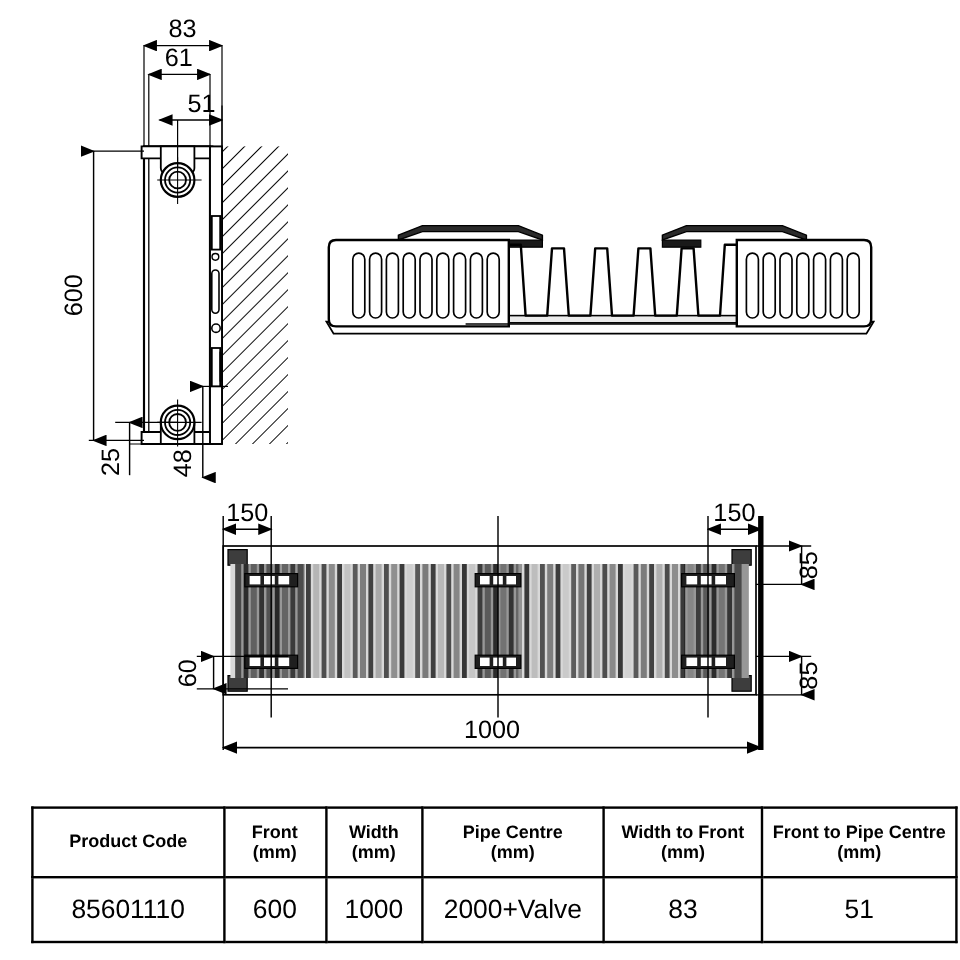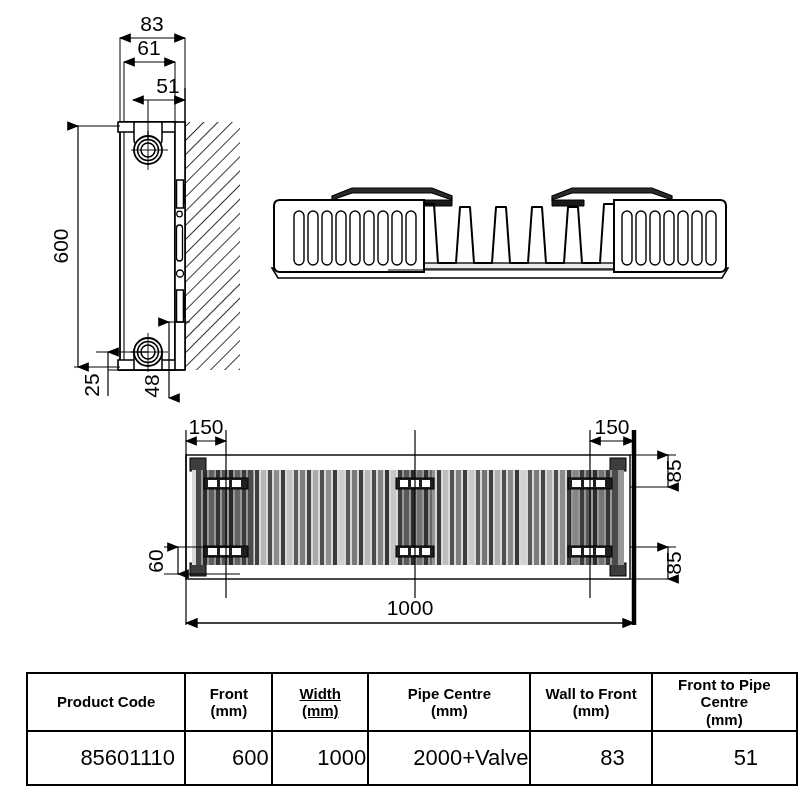--- a/index.html
+++ b/index.html
@@ -2,22 +2,22 @@
 <html><head>
 <meta charset="utf-8">
 <style>
   html,body{margin:0;padding:0;background:#ffffff;}
   body{width:800px;height:800px;font-family:"Liberation Sans",sans-serif;color:#000;}
   #sheet{position:relative;width:800px;height:800px;overflow:hidden;background:#fff;}
   #drawing{position:absolute;left:0;top:0;width:800px;height:800px;}
   .tbl{position:absolute;left:26px;top:672px;width:772px;border-collapse:collapse;}
   .tbl td{border:2px solid #000;text-align:center;vertical-align:middle;padding:2px 1px;}
   .tbl tr.head td{font-weight:bold;font-size:15px;line-height:1.15;height:52px;}
-  .tbl tr.body td{font-weight:normal;font-size:22px;height:48px;padding-left:44px;}
-  .c0{width:160px;}.c1{width:84px;}.c2{width:78px;text-decoration:underline;}.c3{width:150px;margin-top:48px;}.c4{width:134px;}.c5{width:166px;}
+  .tbl tr.body td{font-weight:normal;font-size:22px;height:48px;}
+  .c0{width:160px;}.c1{width:84px;}.c2{width:78px;}.c3{width:150px;margin-top:48px;}.c4{width:134px;}.c5{width:166px;}
   .dimtxt{font-size:21px;fill:#000;font-family:"Liberation Sans",sans-serif;}
 </style>
 </head>
 <body>
 
 <div id="sheet">
 
   <svg id="drawing" viewBox="0 0 800 800">
     <defs>
       <pattern id="wallHatch" width="10" height="10" patternUnits="userSpaceOnUse" patternTransform="rotate(45)">
@@ -347,21 +347,21 @@
       </td>
       <td class="c2">
         <div>Width</div>
         <div>(mm)</div>
       </td>
       <td class="c3">
         <div>Pipe Centre</div>
         <div>(mm)</div>
       </td>
       <td class="c4">
-        <div>Wall to Front</div>
+        <div>Width to Front</div>
         <div>(mm)</div>
       </td>
       <td class="c5">
         <div>Front to Pipe Centre</div>
         <div>(mm)</div>
       </td>
     </tr>
     <tr class="body">
       <td>85601110</td>
       <td>600</td>

